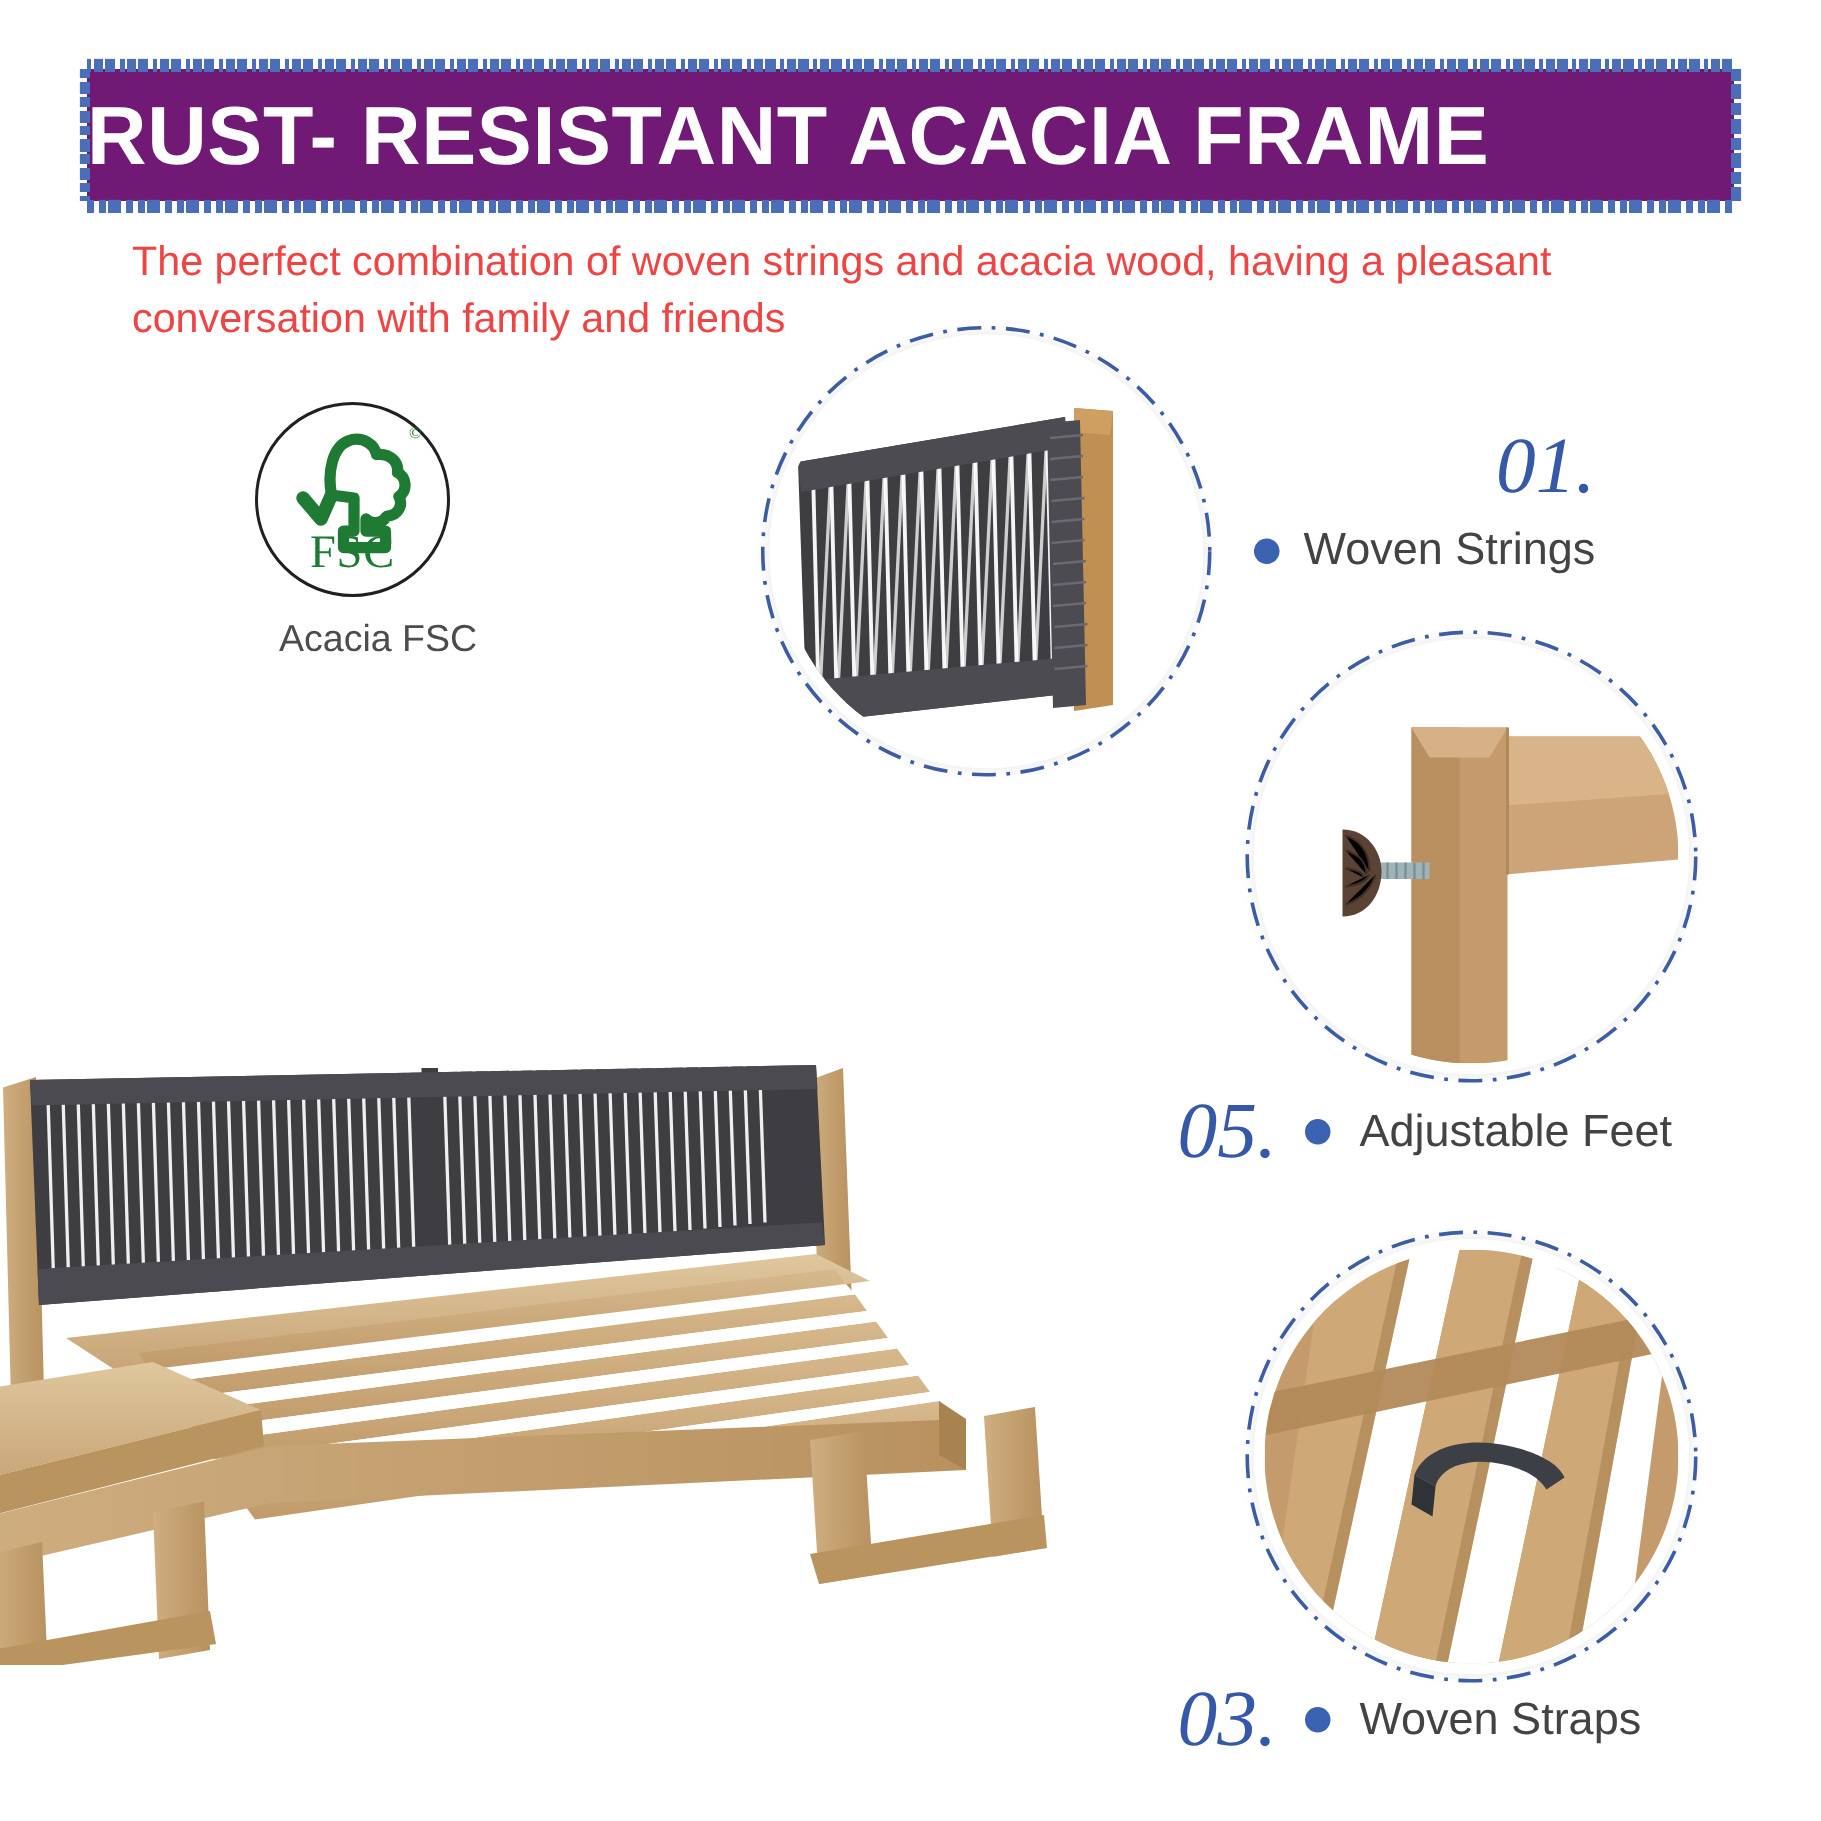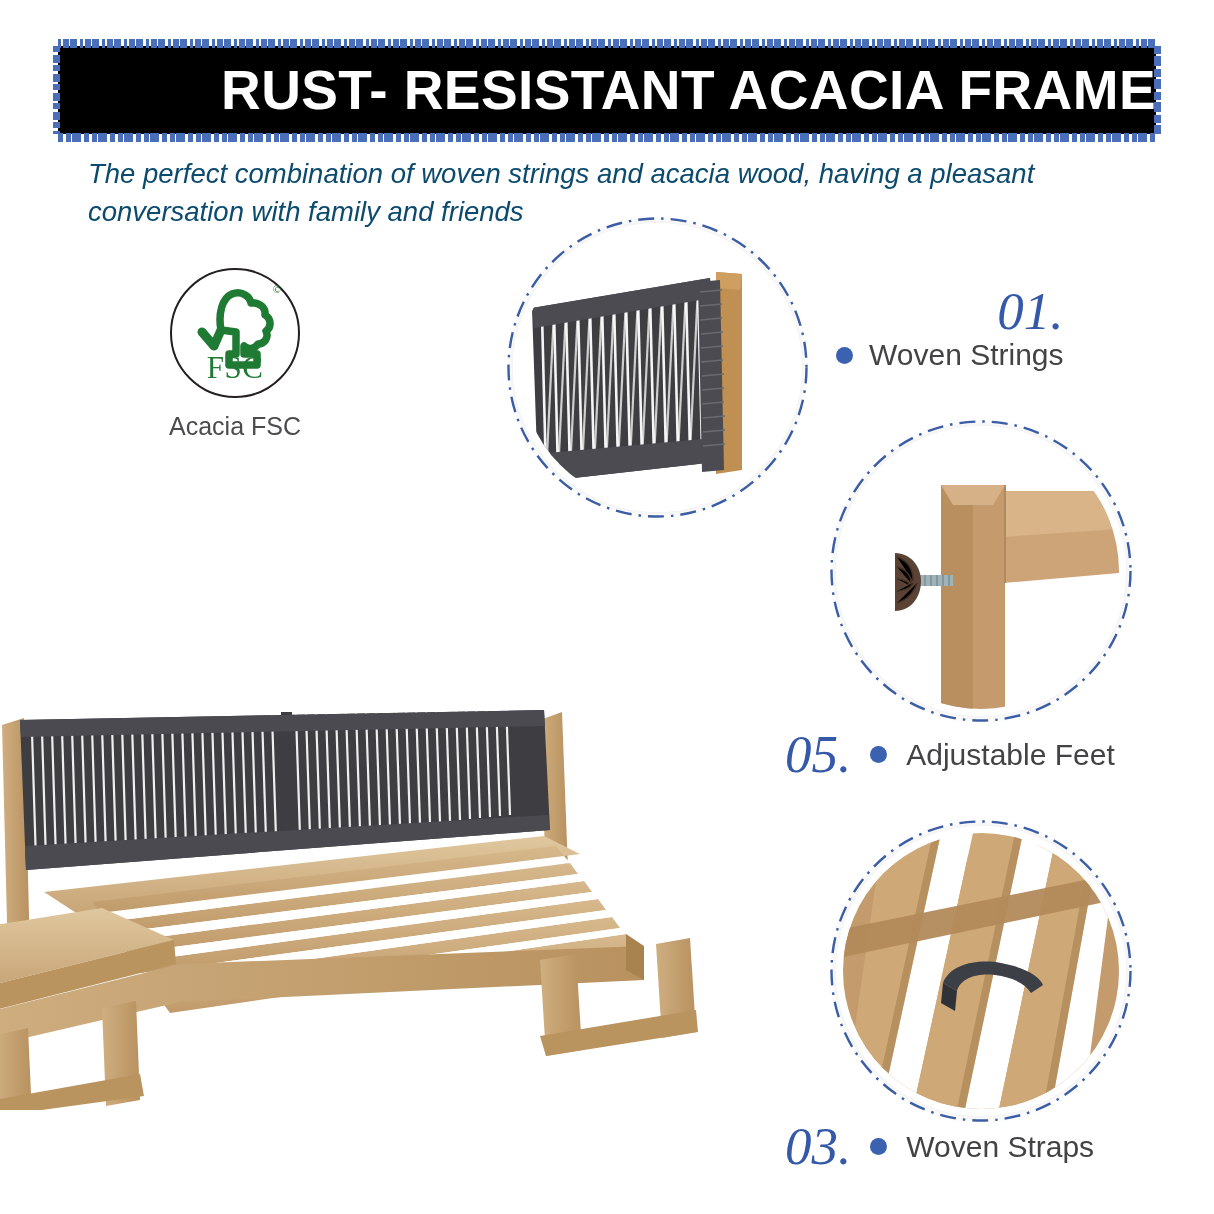--- a/index.html
+++ b/index.html
@@ -8,22 +8,22 @@
     background:#ffffff;
     font-family:"Liberation Sans", sans-serif;
     overflow:hidden;
     position:relative;
   }
   #stage{position:relative;width:1214px;height:1214px;overflow:hidden;background:#fff;}
 
   
   .banner{
     position:absolute;left:58px;top:46px;width:1098px;height:88px;
-    background:#000000;
-    display:flex;align-items:center;justify-content:flex-end;
+    background:#701a75;
+    display:flex;align-items:center;justify-content:flex-start;
   }
   .banner::before,.banner::after{
     content:"";position:absolute;left:0;right:0;height:9px;background:#4a6fb8;
   }
   .banner::before{top:-7px;
     -webkit-mask-image:repeating-linear-gradient(90deg,#000 0 3px,transparent 3px 5px,#000 5px 11px,transparent 11px 12px,#000 12px 19px,transparent 19px 22px);
     mask-image:repeating-linear-gradient(90deg,#000 0 3px,transparent 3px 5px,#000 5px 11px,transparent 11px 12px,#000 12px 19px,transparent 19px 22px);
   }
   .banner::after{bottom:-8px;
     -webkit-mask-image:repeating-linear-gradient(90deg,#000 0 5px,transparent 5px 8px,#000 8px 13px,transparent 13px 14px,#000 14px 23px,transparent 23px 26px);
@@ -38,38 +38,38 @@
     mask-image:repeating-linear-gradient(180deg,#000 0 8px,transparent 8px 10px,#000 10px 20px,transparent 20px 23px);}
   .banner-title{
     position:relative;z-index:2;
     color:#ffffff;font-size:55px;font-weight:bold;letter-spacing:0.4px;
     white-space:nowrap;font-family:"Liberation Sans", sans-serif;
   }
 
   
   .subtitle{
     position:absolute;left:88px;top:155px;width:1030px;
-    color:#0c4a6e;font-size:27.5px;line-height:1.38;font-weight:400;font-style:italic;
+    color:#ef4444;font-size:27.5px;line-height:1.38;font-weight:400;
   }
 
   
   .fsc-wrap{position:absolute;left:152px;top:268px;width:166px;}
   .fsc-circle{
     width:126px;height:126px;margin:0 auto;border-radius:50%;
     border:2.6px solid #231f20;background:#fff;position:relative;
   }
   .fsc-mark{position:absolute;left:0;top:0;width:100%;height:100%;}
   .fsc-cop{position:absolute;right:17px;top:13px;font-size:11px;color:#1d7a2f;font-family:"Liberation Serif",serif;}
   .fsc-text{
     position:absolute;left:0;right:0;bottom:13px;text-align:center;
     color:#1f7a33;font-family:"Liberation Serif", serif;font-weight:normal;
     font-size:31px;letter-spacing:0.5px;line-height:1;
   }
   .fsc-label{
-    margin-top:14px;text-align:center;color:#4c4c4e;font-size:25px;
+    margin-top:14px;text-align:right;color:#4c4c4e;font-size:25px;
   }
 
   
   .zcircle{position:absolute;border-radius:50%;}
   .zcircle .dashring{
     position:absolute;left:0;top:0;width:100%;height:100%;border-radius:50%;
     pointer-events:none;
   }
   .zcircle .whitering{
     position:absolute;left:8px;top:8px;right:8px;bottom:8px;border-radius:50%;
@@ -395,21 +395,21 @@
 
         <path d="M100 150 C108 130 136 126 158 130 C180 134 196 142 200 152
                  L188 160 C182 150 168 144 152 142 C136 140 118 144 114 158 Z" fill="#3c3f45"></path>
         <path d="M100 150 L114 158 L112 178 L98 170 Z" fill="#2f3237"></path>
       </svg>
     </div>
   </div>
 
   <div class="callout" style="left:818px;top:285px;text-align:right;">
     <div class="num">01.</div>
-    <div class="row" style="margin-left:18px;gap:16px;">
+    <div class="row" style="margin-top:12px;margin-left:18px;gap:16px;">
       <span class="bullet"></span>
       <span class="ctext">Woven Strings</span>
     </div>
   </div>
 
   <div class="callout" style="left:785px;top:728px;">
     <div class="row">
       <span class="num">05.</span>
       <span class="bullet"></span>
       <span class="ctext">Adjustable Feet</span>

